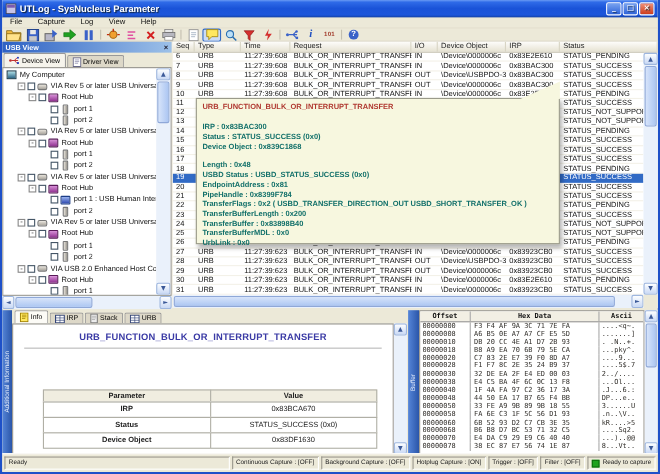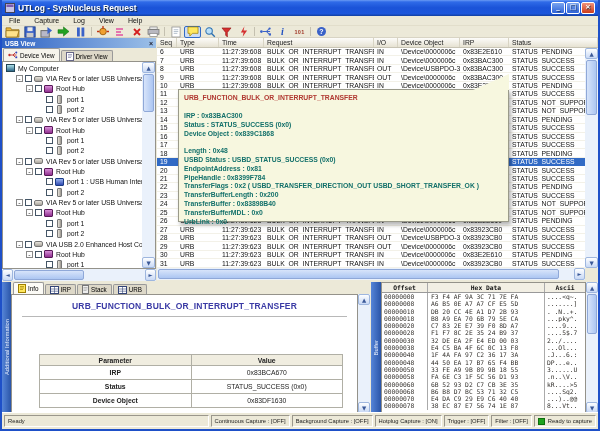--- a/index.html
+++ b/index.html
@@ -103,21 +103,21 @@
 
 <div id="app">
 
   <div class="titlebar">
     <span class="app-icon">
         <svg width="10" height="10">
           <rect x="0.5" y="0.5" width="9" height="9" fill="#C8C4E8" stroke="#445"></rect>
           <rect x="1.5" y="1.5" width="7" height="2.5" fill="#7A5AB0"></rect>
         </svg>
       </span>
-    <span class="title-text">UTLog - SysNucleus Request</span>
+    <span class="title-text">UTLog - SysNucleus Parameter</span>
     <span class="winbtns">
       <span class="win-btn btn-min">_</span>
       <span class="win-btn btn-max">□</span>
       <span class="win-btn btn-close">×</span>
     </span>
   </div>
 
   <div class="menubar" id="menubar">
       <div class="menu-item">File</div>
       <div class="menu-item">Capture</div>

